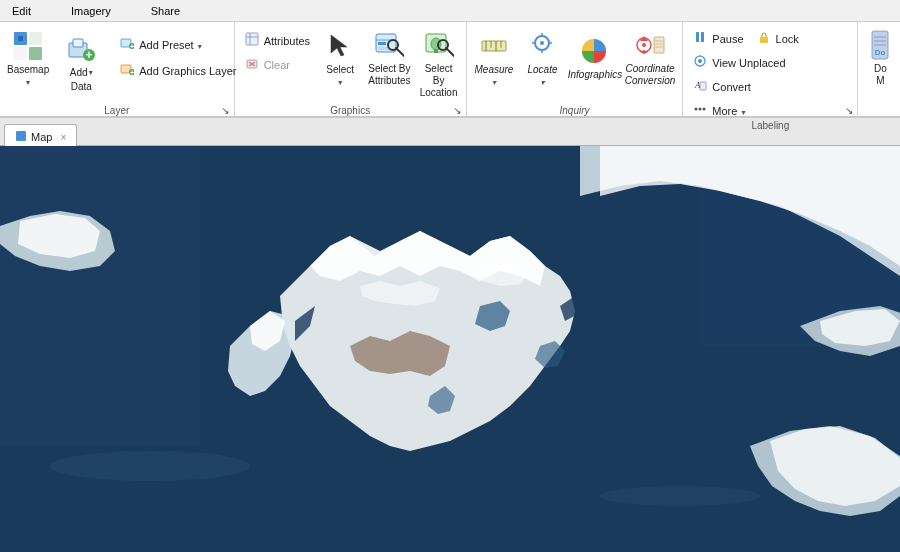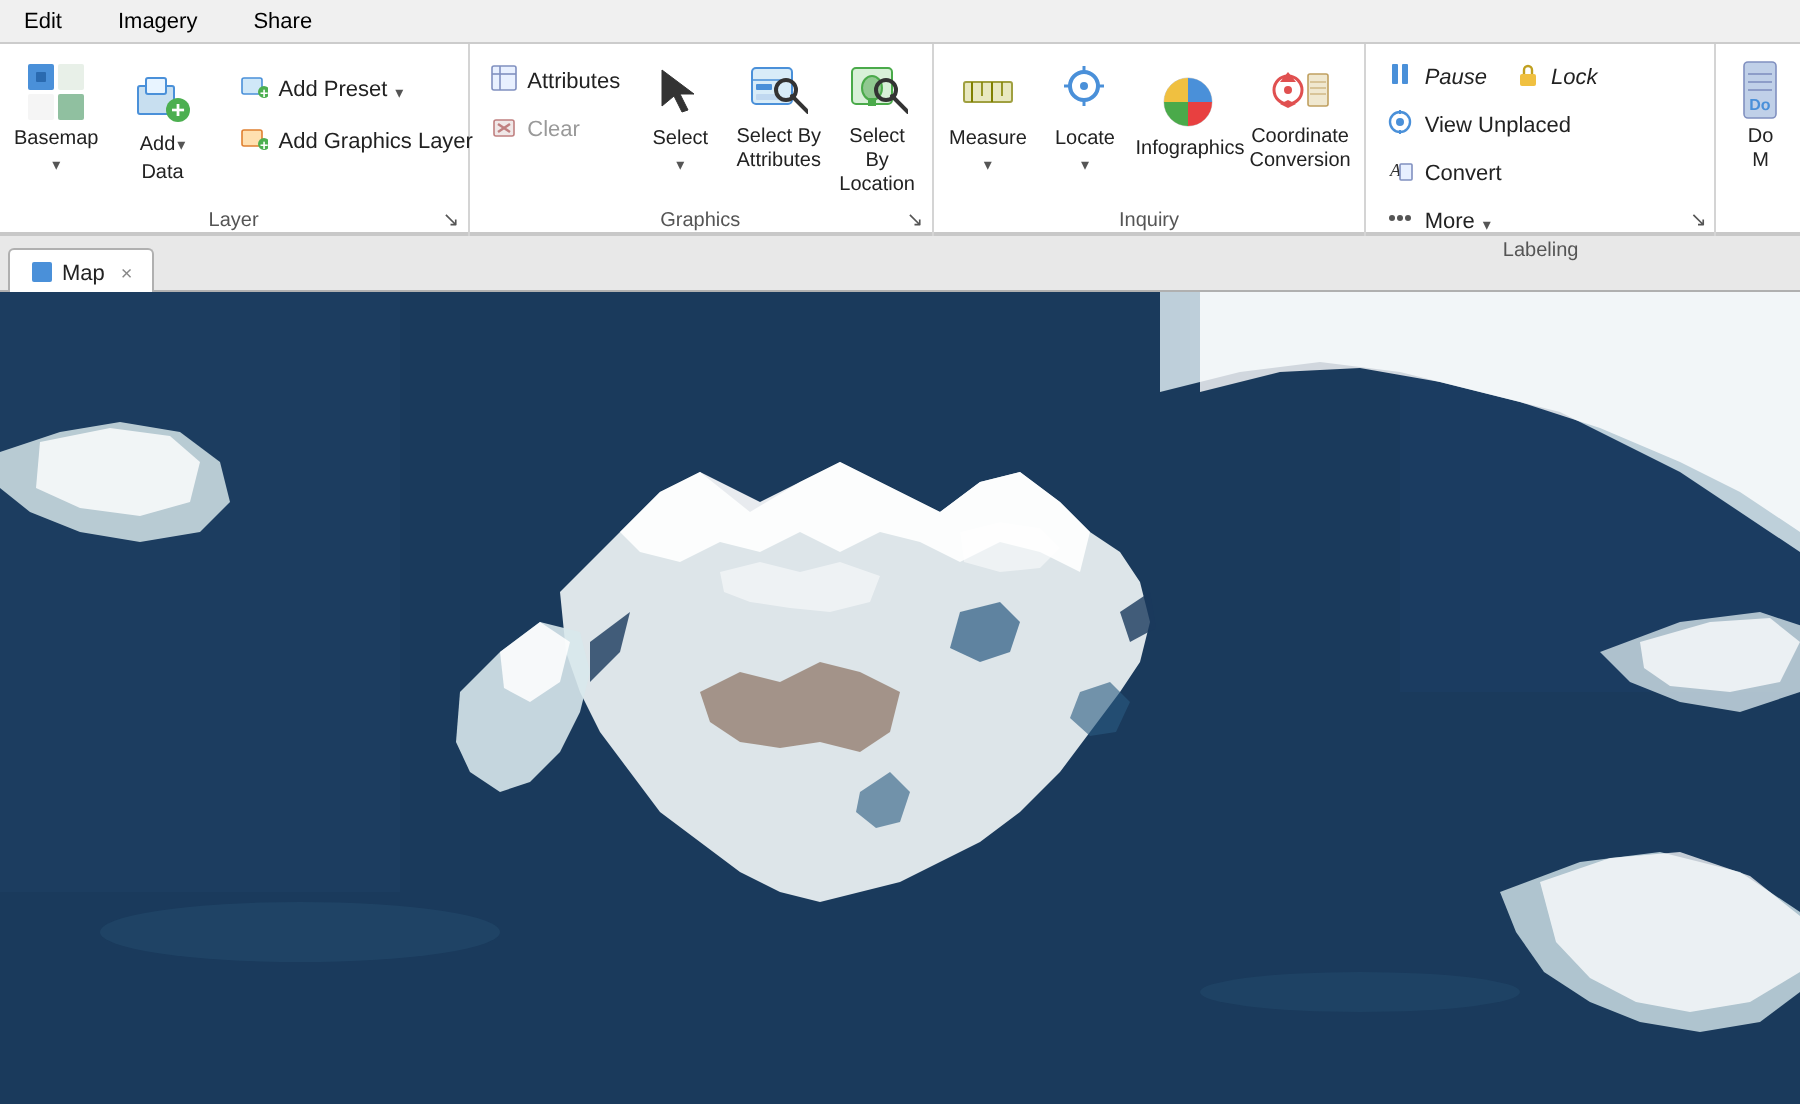--- a/index.html
+++ b/index.html
@@ -6,21 +6,21 @@
     body { font-family: 'Segoe UI', Arial, sans-serif; font-size: 11px; background: #f0f0f0; width: 900px; height: 552px; overflow: hidden; }
 
     
     .menu-bar {
       display: flex;
       align-items: center;
       height: 22px;
       background: #f0f0f0;
       border-bottom: 1px solid #ccc;
       padding: 0 8px;
-      gap: 20px;
+      gap: 32px;
     }
     .menu-bar span {
       font-size: 11px;
       color: #000;
       cursor: pointer;
       padding: 2px 4px;
     }
 
     
     .ribbon {
@@ -310,21 +310,21 @@
         </div>
         <div class="btn-label">Select By<br>Location</div>
       </div>
     </div>
     <div class="bottom-label">
       <span>Graphics</span>
       <span style="position:absolute;right:4px;bottom:2px;">↘</span>
     </div>
   </div>
 
-  <div class="ribbon-section" style="min-width:200px;">
+  <div class="ribbon-section" style="min-width:200px;font-style:italic;">
     <div class="top-content">
 
       <div class="ribbon-btn-large">
         <div class="icon-area">
           <svg width="30" height="30" viewBox="0 0 30 30">
             <rect x="3" y="10" width="24" height="10" fill="#e8e8c0" rx="1" stroke="#a0a040" stroke-width="1"></rect>
             <line x1="7" y1="10" x2="7" y2="20" stroke="#808000" stroke-width="1"></line>
             <line x1="12" y1="10" x2="12" y2="17" stroke="#808000" stroke-width="0.8"></line>
             <line x1="17" y1="10" x2="17" y2="20" stroke="#808000" stroke-width="1"></line>
             <line x1="22" y1="10" x2="22" y2="17" stroke="#808000" stroke-width="0.8"></line>
@@ -380,21 +380,21 @@
       </div>
     </div>
     <div class="bottom-label">
       <span>Inquiry</span>
     </div>
   </div>
 
   <div class="ribbon-section" style="min-width:175px;">
     <div class="top-content">
       <div style="display:flex;flex-direction:column;gap:2px;padding-top:2px;width:100%;">
-        <div style="display:flex;gap:2px;font-style:italic;">
+        <div style="display:flex;gap:2px;">
           <div class="ribbon-btn-small">
             <div class="icon-sm">
               <svg width="14" height="14" viewBox="0 0 14 14">
                 <rect x="3" y="2" width="3" height="10" fill="#4a90d9" rx="0.5"></rect>
                 <rect x="8" y="2" width="3" height="10" fill="#4a90d9" rx="0.5"></rect>
               </svg>
             </div>
             <span>Pause</span>
           </div>
           <div class="ribbon-btn-small">

